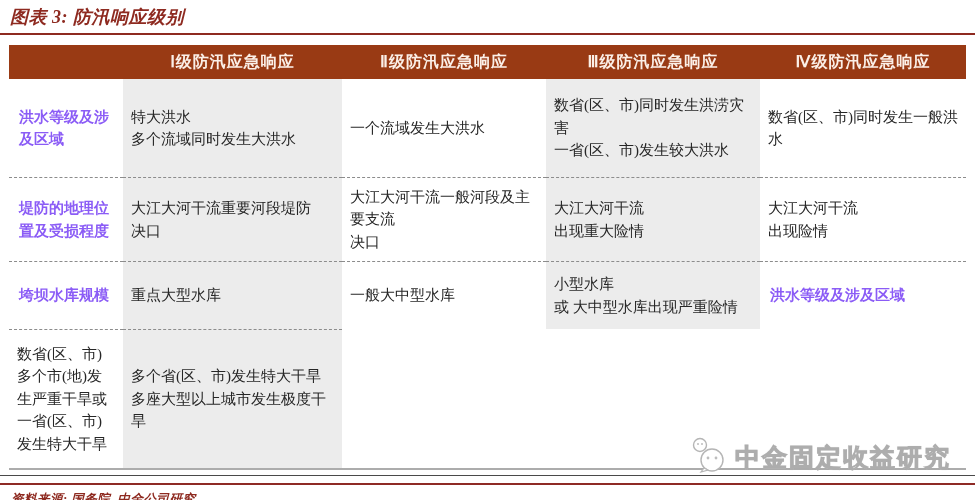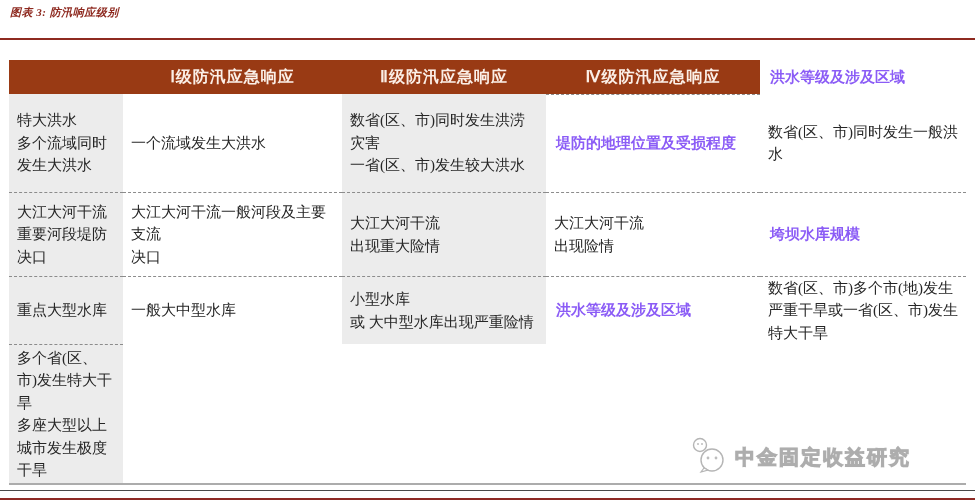--- a/index.html
+++ b/index.html
@@ -8,34 +8,34 @@
     background:#ffffff;
     font-family:"Liberation Serif", serif;
     position:relative;
     overflow:hidden;
   }
   .page { padding:0 9px; }
 
   
   .title {
     color:#8E2A20;
-    font-size:11px;
+    font-size:18px;
     font-weight:bold;
     font-style:italic;
-    padding:5px 0 18px 1px;
+    padding:5px 0 4px 1px;
     letter-spacing:0.5px;
   }
   .title-rule {
     height:2px; background:#8E2A20;
     margin:0 -9px;
   }
 
   
   .table {
-    margin-top:20px;
+    margin-top:10px;
     display:grid;
     grid-template-columns:114px 219px 204px 214px 1fr;
     grid-template-rows:34px 98px 84px 68px 139px;
   }
   .th {
     background:#993A14;
     color:#FBEFE7;
     font-weight:bold;
     font-size:16px;
     letter-spacing:1px;
@@ -73,21 +73,21 @@
   }
 
   
   .watermark {
     position:absolute;
     left:688px; top:434px;
     display:flex; align-items:center; gap:5px;
     pointer-events:none;
   }
   .wm-text {
-    font-size:20px;
+    font-size:25px;
     font-weight:bold;
     letter-spacing:2px;
     color:rgba(255,255,255,0.92);
     -webkit-text-stroke:1px #ADADAD;
     text-shadow:0 0 1px rgba(150,150,150,0.6);
     font-family:"Liberation Sans", sans-serif;
   }
 </style>
 </head>
 <body>
@@ -95,31 +95,32 @@
 <div class="page">
 
   <div class="title">图表 3: 防汛响应级别</div>
   <div class="title-rule"></div>
 
   <div class="table">
 
     <div class="th"></div>
     <div class="th">Ⅰ级防汛应急响应</div>
     <div class="th">Ⅱ级防汛应急响应</div>
+    <div class="th">Ⅲ级防汛应急响应</div>
     <div class="th">Ⅳ级防汛应急响应</div>
 
     <div class="cell rowlabel">洪水等级及涉及区域</div>
     <div class="cell c-gray">特大洪水
 多个流域同时发生大洪水</div>
     <div class="cell">一个流域发生大洪水</div>
     <div class="cell c-gray">数省(区、市)同时发生洪涝灾害
 一省(区、市)发生较大洪水</div>
+    <div class="cell">数省(区、市)同时发生一般洪水</div>
+
     <div class="cell rowlabel bt">堤防的地理位置及受损程度</div>
-
-    <div class="cell">数省(区、市)同时发生一般洪水</div>
     <div class="cell c-gray bt">大江大河干流重要河段堤防
 决口</div>
     <div class="cell bt">大江大河干流一般河段及主要支流
 决口</div>
     <div class="cell c-gray bt">大江大河干流
 出现重大险情</div>
     <div class="cell bt">大江大河干流
 出现险情</div>
 
     <div class="cell rowlabel bt">垮坝水库规模</div>

